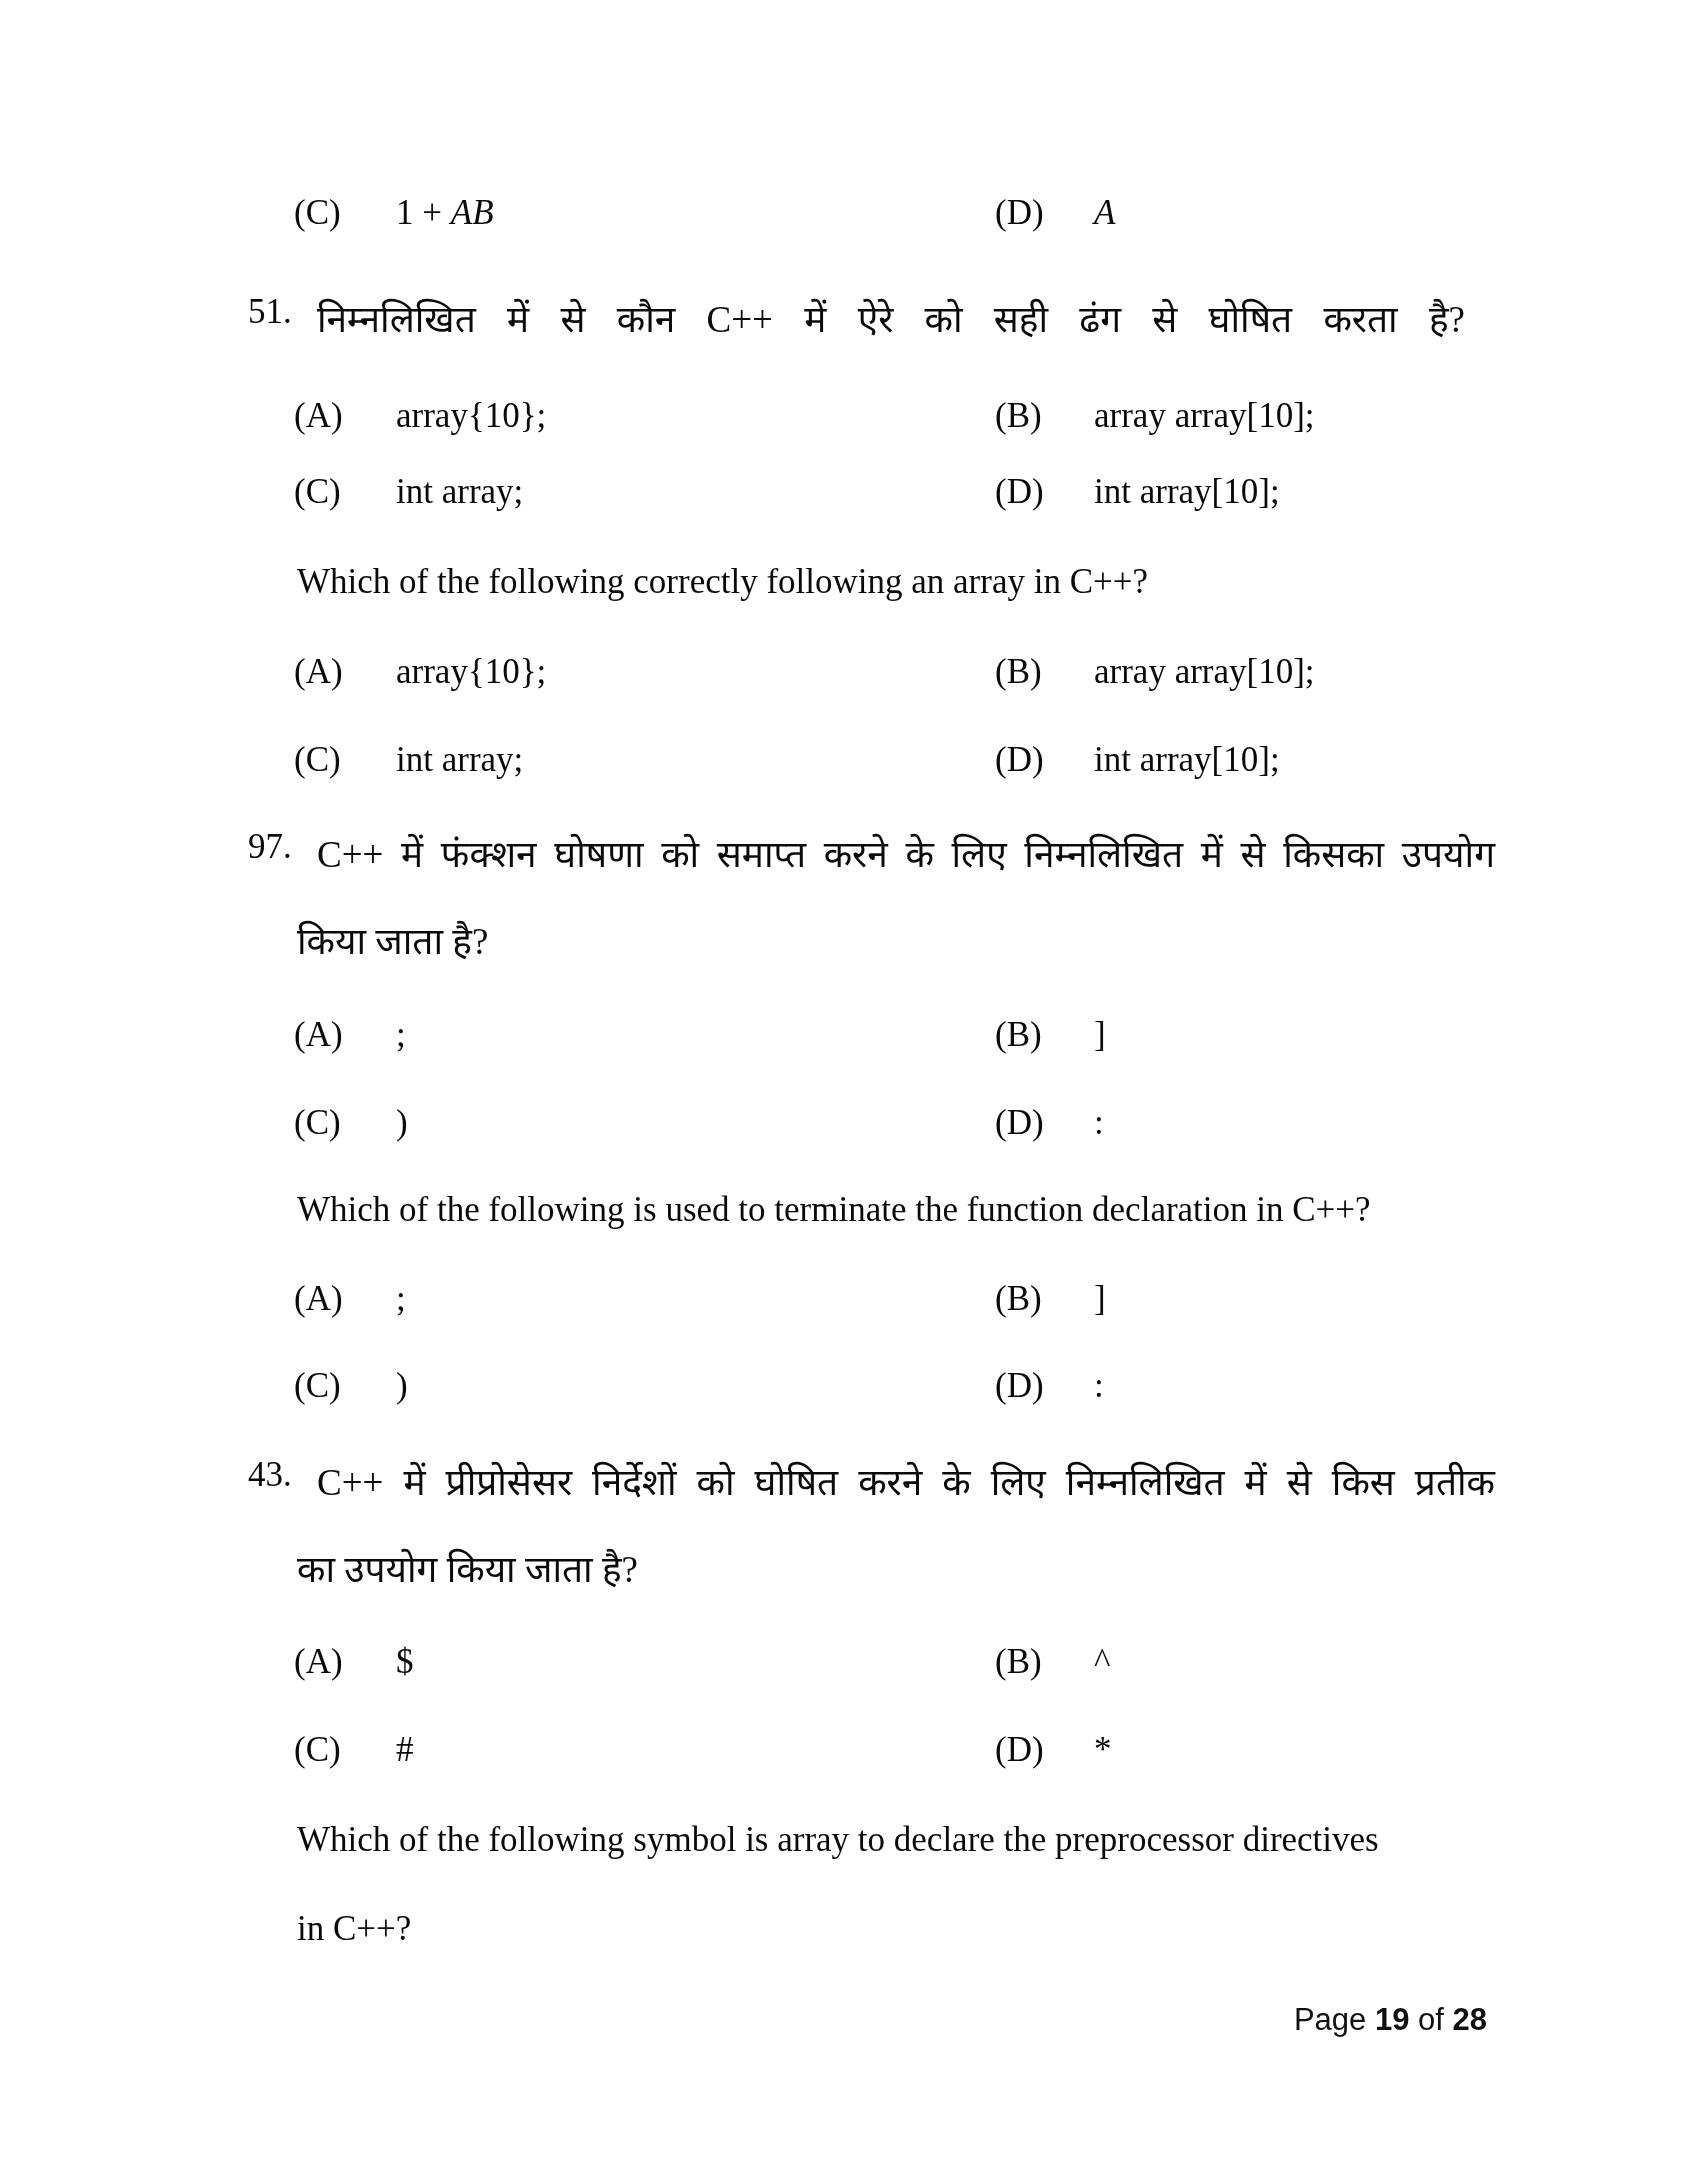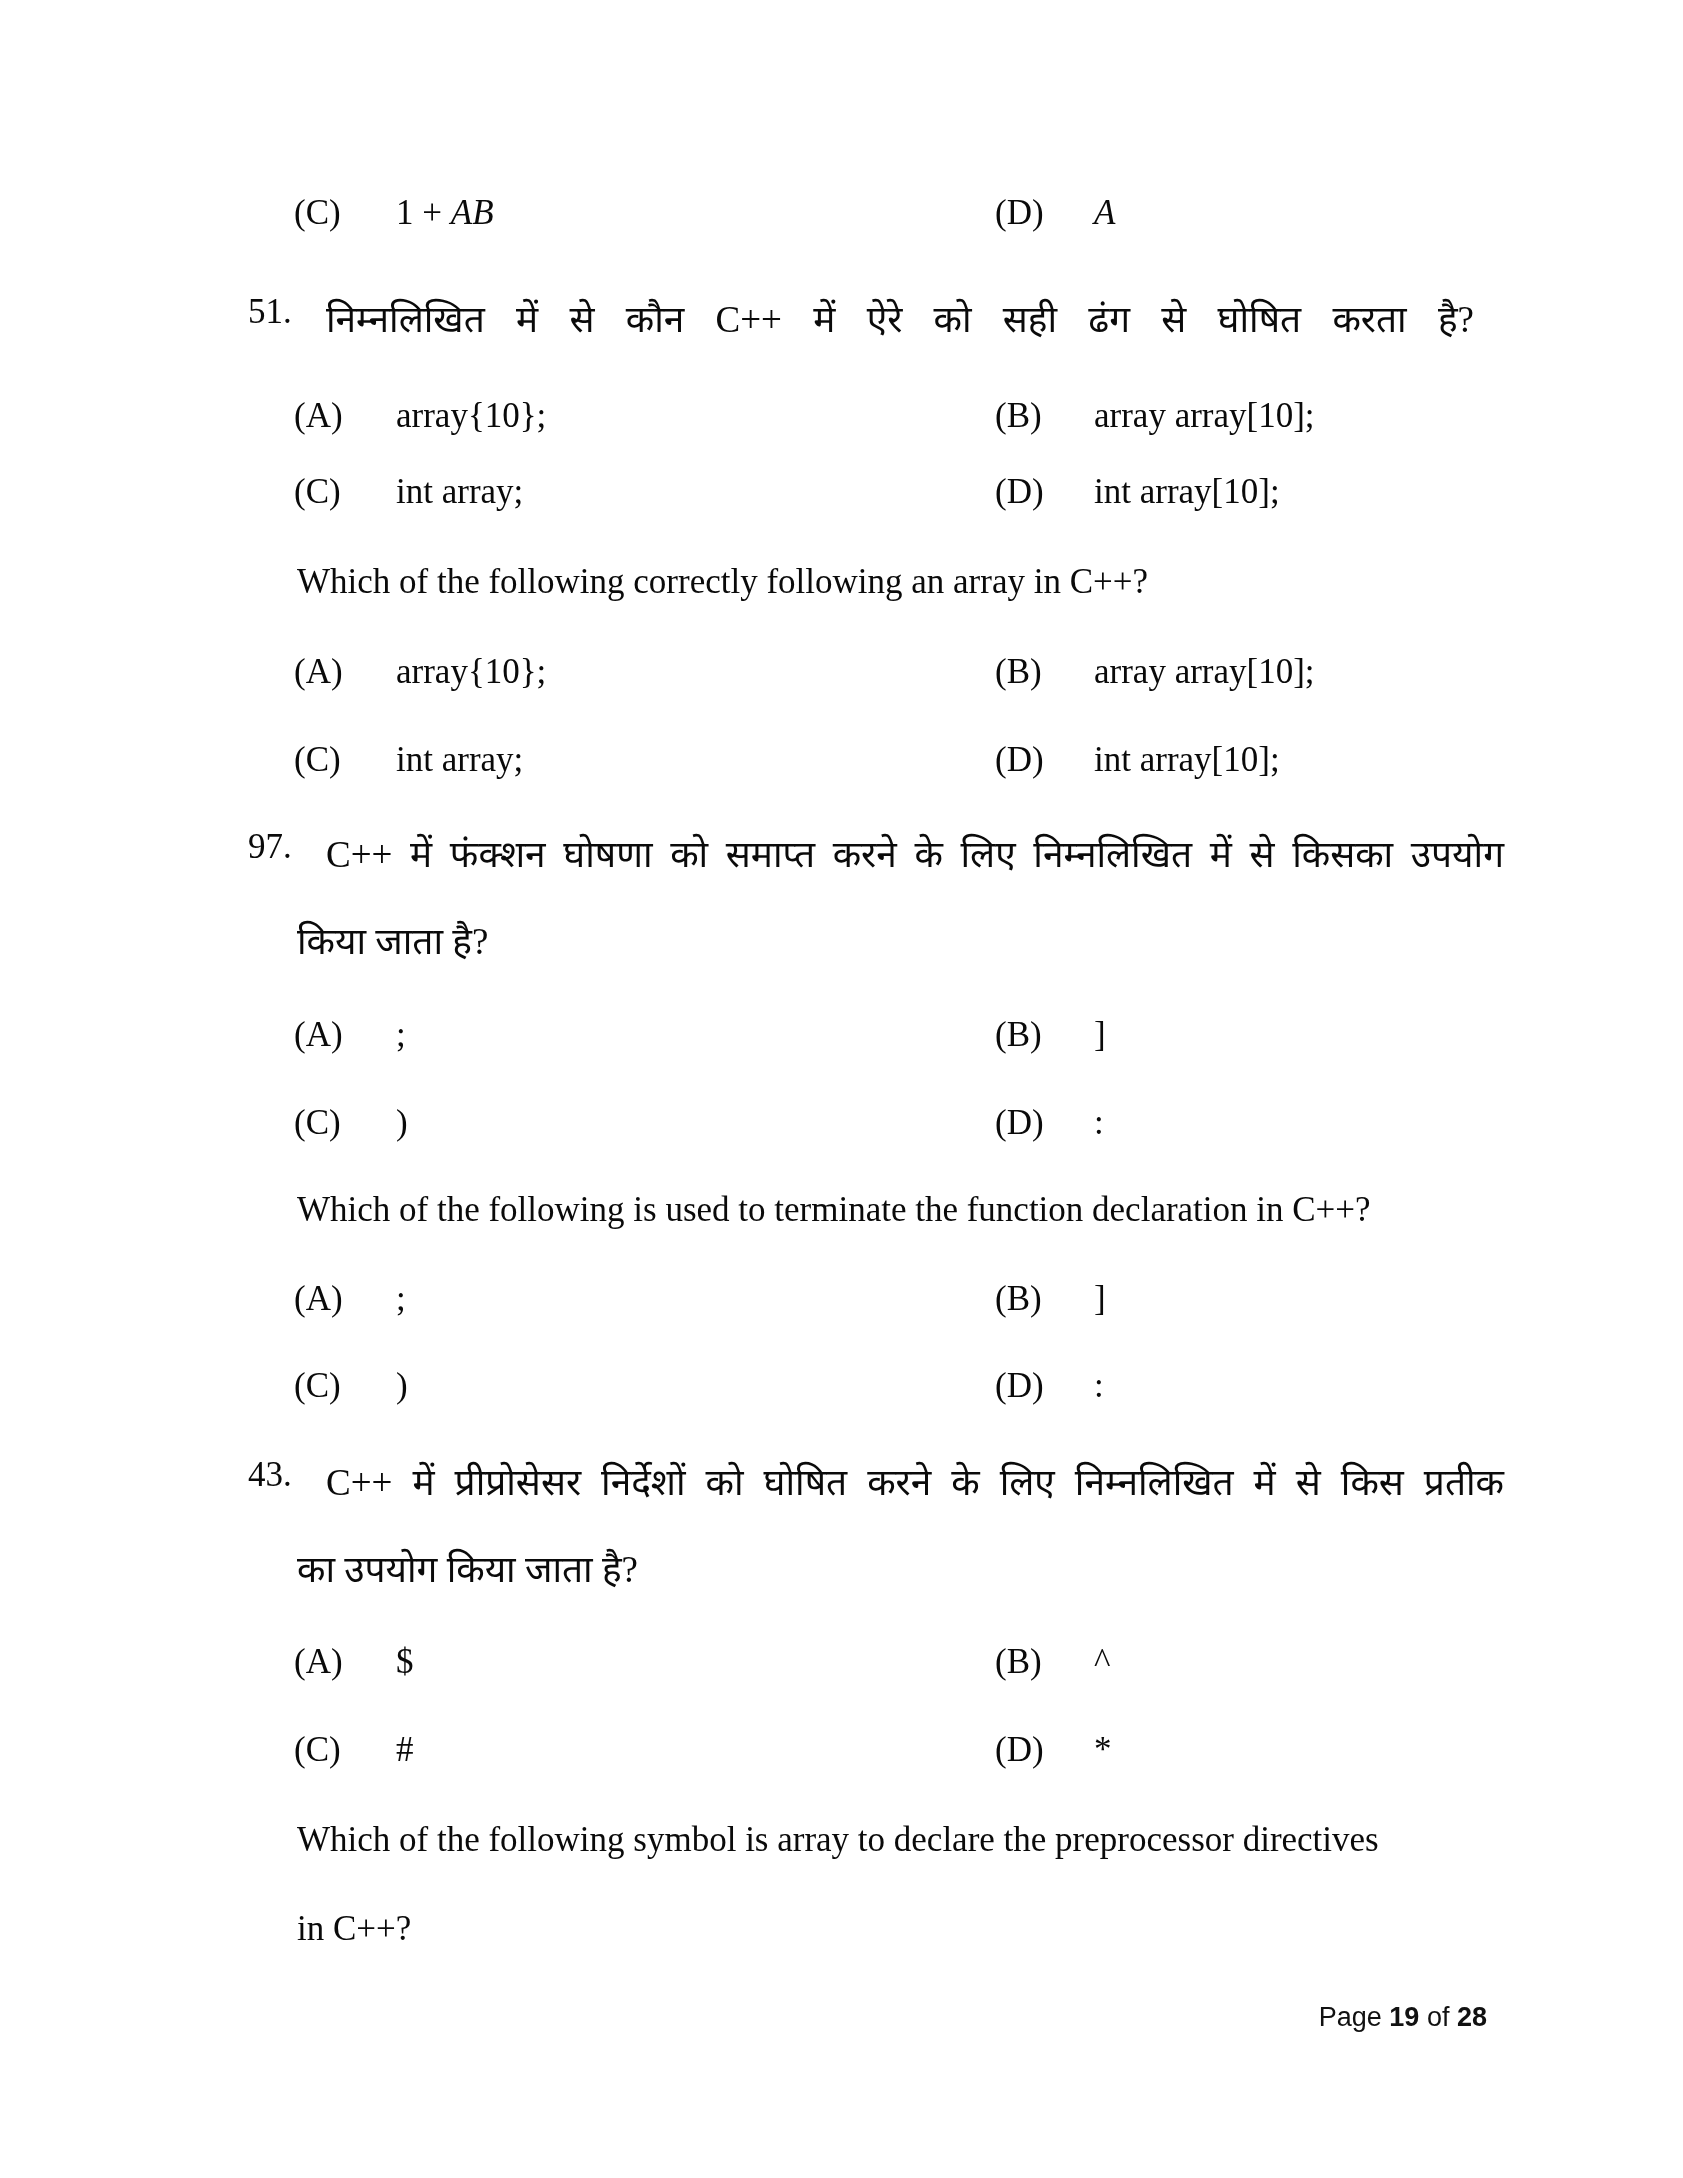--- a/index.html
+++ b/index.html
@@ -16,35 +16,35 @@
   }
   .line { position: absolute; white-space: nowrap; }
   .hi { font-size: 37px; }
   .just {
     white-space: normal;
     text-align: justify;
     text-align-last: justify;
     text-justify: inter-word;
   }
   .qnum { position: absolute; left: 248px; text-align: right; }
-  .qtext-indent { position: absolute; left: 317px; margin-left: 9px; }
+  .qtext-indent { position: absolute; left: 317px; }
   .qtext-flush { position: absolute; left: 297px; }
   
   .opt-row { position: absolute; left: 0; width: 1683px; height: 59px; }
   .opt-a-label { position: absolute; left: 294px; }
   .opt-a-text  { position: absolute; left: 396px; }
   .opt-b-label { position: absolute; left: 995px; }
   .opt-b-text  { position: absolute; left: 1094px; }
   .math-var { font-style: italic; }
   .footer {
     position: absolute;
     top: 2002px;
     right: 196px;
     font-family: "Liberation Sans", "DejaVu Sans", sans-serif;
-    font-size: 27px;
+    font-size: 31px;
     color: #111111;
     white-space: nowrap;
   }
   .footer b { font-weight: 700; }
 </style>
 </head>
 <body>
 
 <div class="sheet">
 

